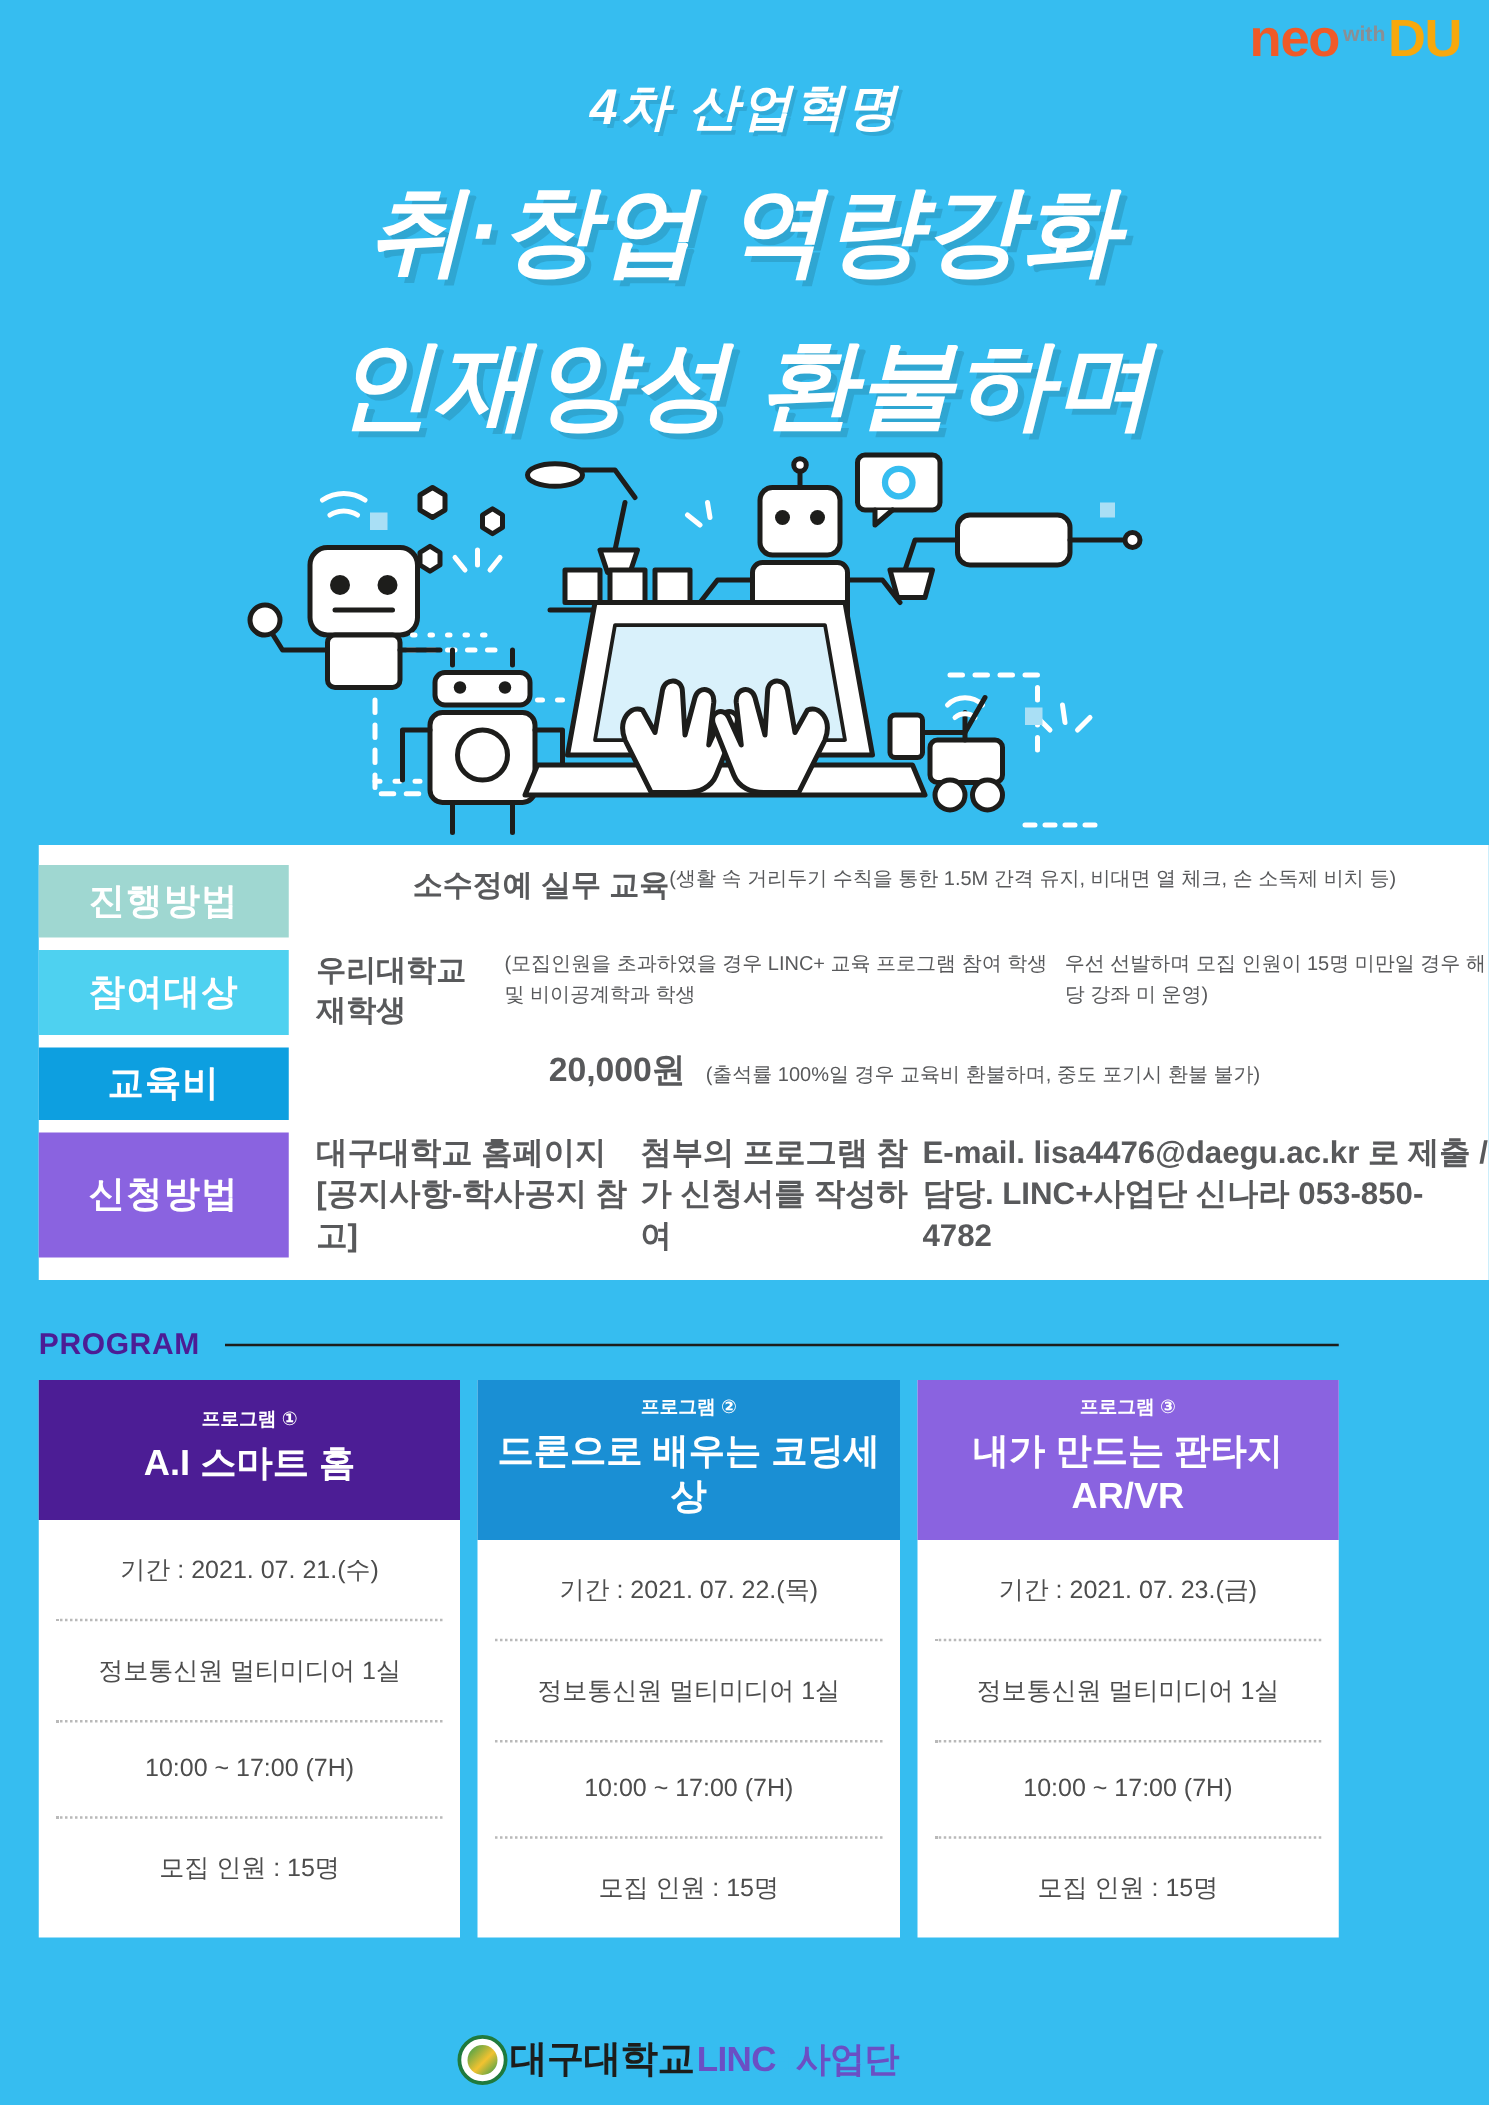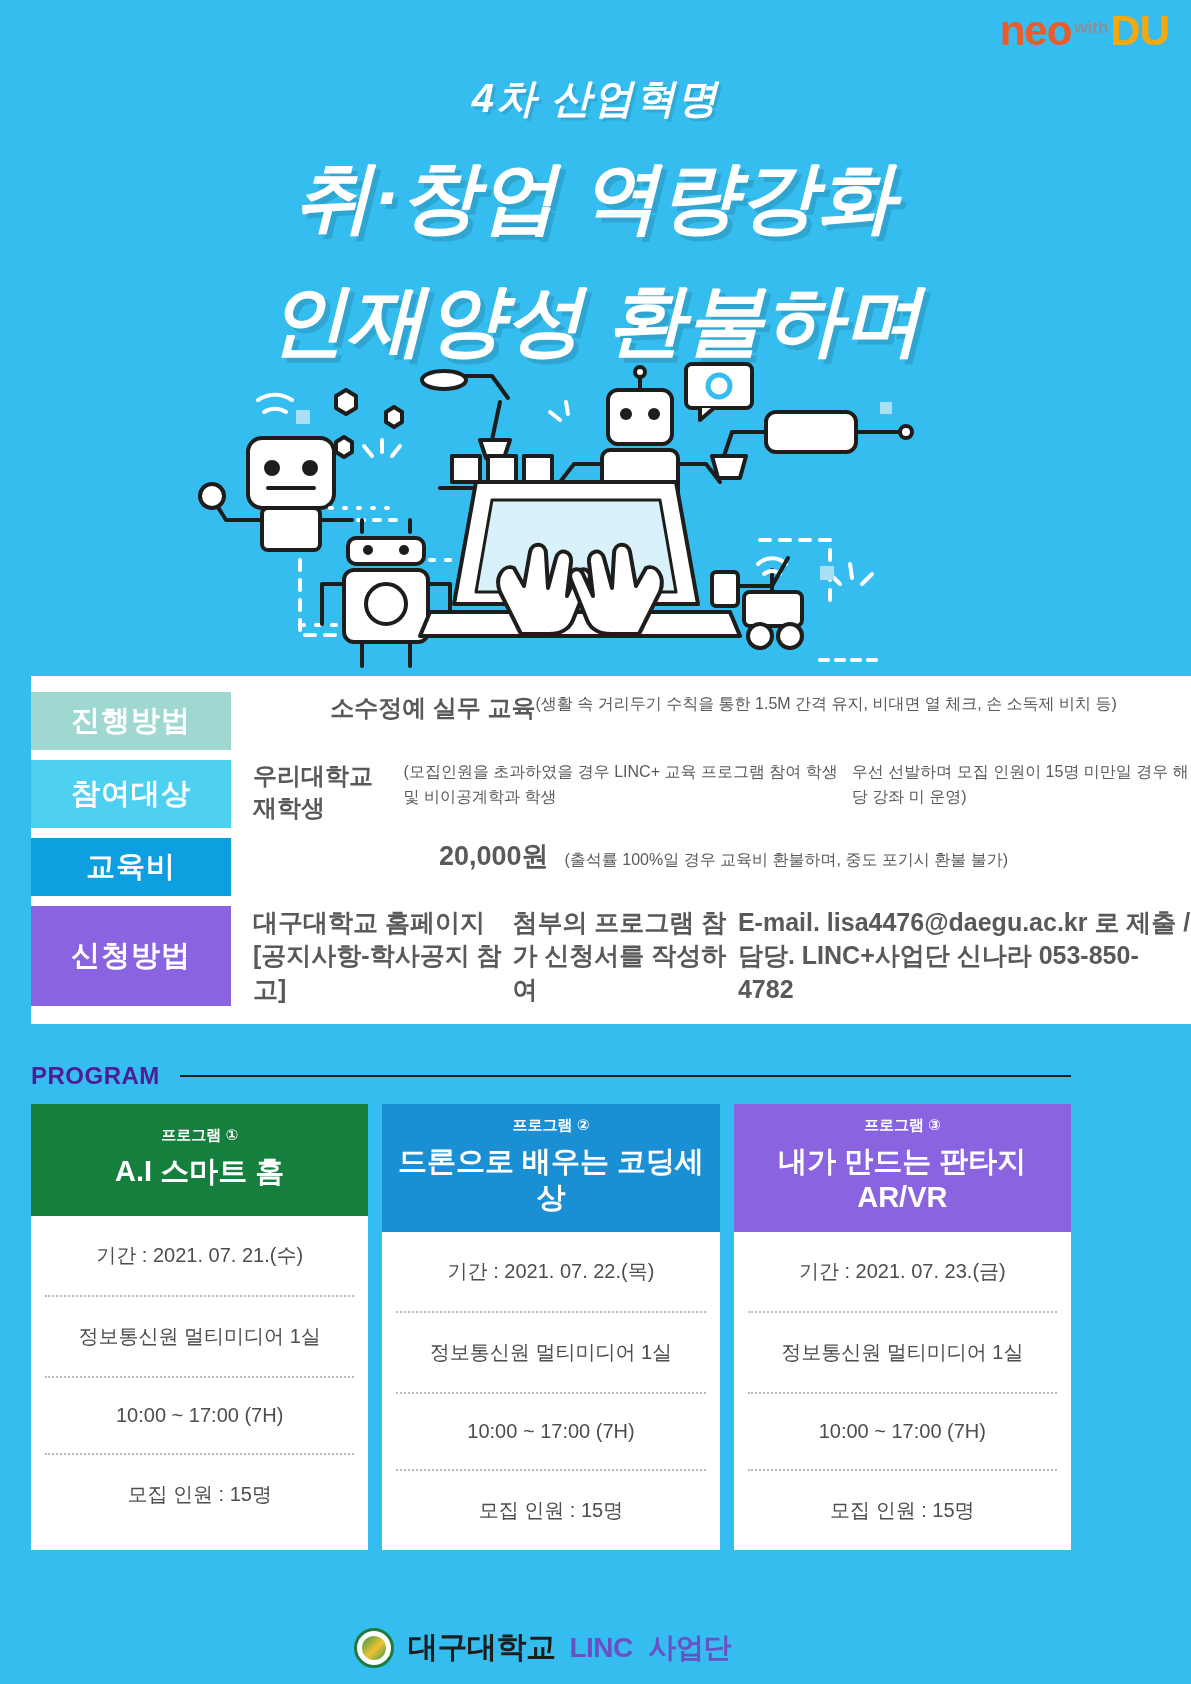--- a/index.html
+++ b/index.html
@@ -39,21 +39,21 @@
   .logo-du {
     font-size: 42px;
     font-weight: 800;
     color: #f7a80d;
     letter-spacing: -1px;
   }
 
   
   .headline {
     position: absolute;
-    top: 71px;
+    top: 58px;
     left: 0;
     width: 1191px;
     text-align: center;
     color: #ffffff;
   }
   .headline .kicker {
     font-size: 40px;
     font-weight: 800;
     letter-spacing: 2px;
     font-style: italic;
@@ -219,21 +219,21 @@
 
   
   .footer {
     position: absolute;
     bottom: 16px;
     left: 0;
     width: 1085px;
     display: flex;
     align-items: center;
     justify-content: center;
-    gap: 14px;
+    gap: 2px;
   }
   .footer-emblem {
     width: 40px; height: 40px;
     border-radius: 50%;
     background: #ffffff;
     border: 3px solid #1f7a3d;
     display: flex; align-items: center; justify-content: center;
   }
   .footer-emblem-inner {
     width: 24px; height: 24px; border-radius: 50%;
@@ -405,21 +405,21 @@
 </div>
 
 <div class="program-header">
   <span class="label">PROGRAM</span>
   <span class="rule"></span>
 </div>
 
 <div class="cards">
 
   <div class="card">
-    <div class="card-head" style="background:#15803d">
+    <div class="card-head" style="background:#4c1d95">
       <div class="card-eyebrow">프로그램 ①</div>
       <div class="card-title">A.I 스마트 홈</div>
     </div>
     <div class="card-rows">
       <div class="card-row">기간 : 2021. 07. 21.(수)</div>
       <div class="card-row">정보통신원 멀티미디어 1실</div>
       <div class="card-row">10:00 ~ 17:00 (7H)</div>
       <div class="card-row">모집 인원 : 15명</div>
     </div>
   </div>

